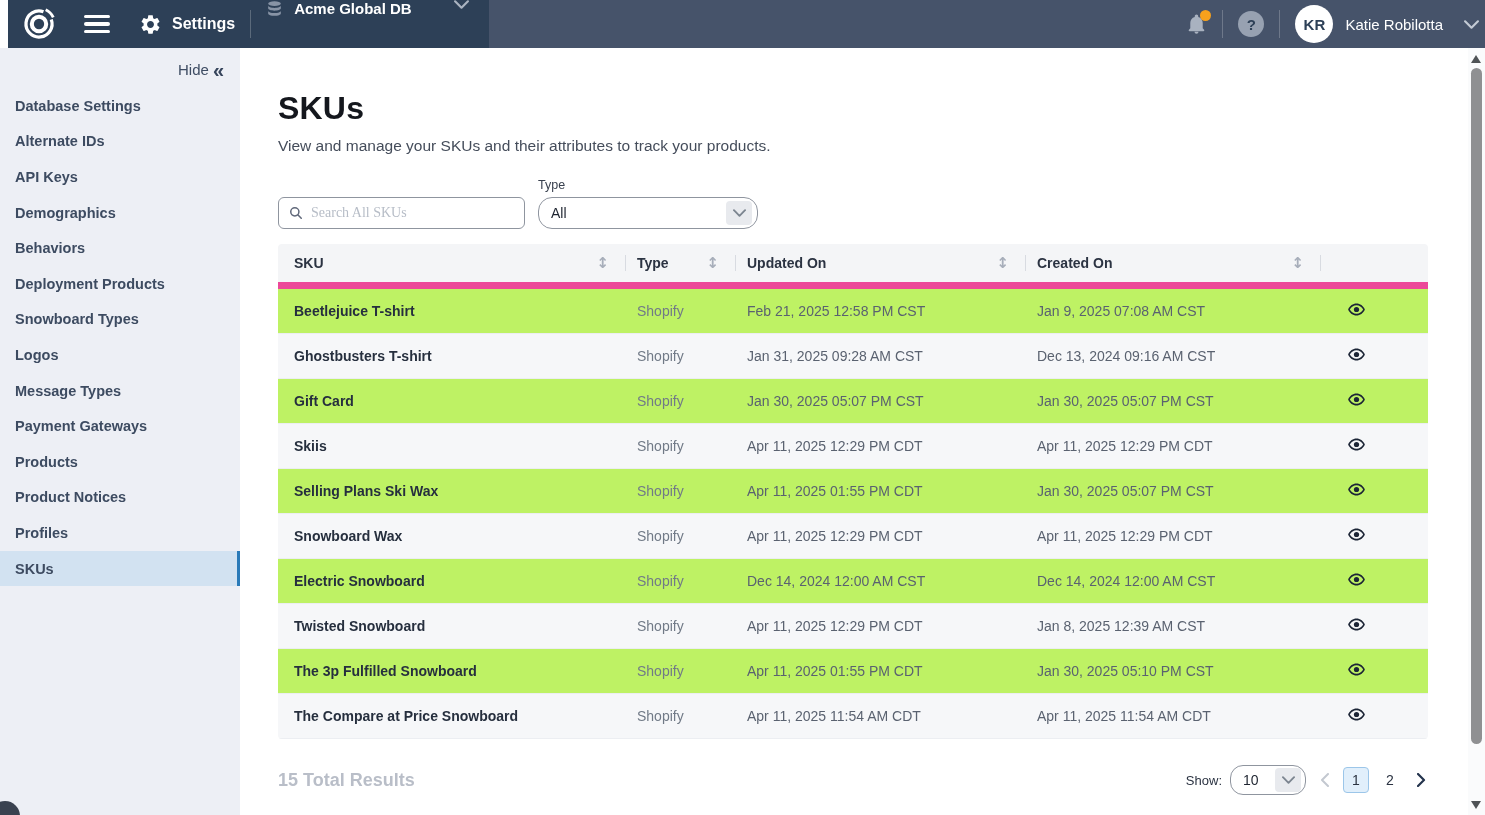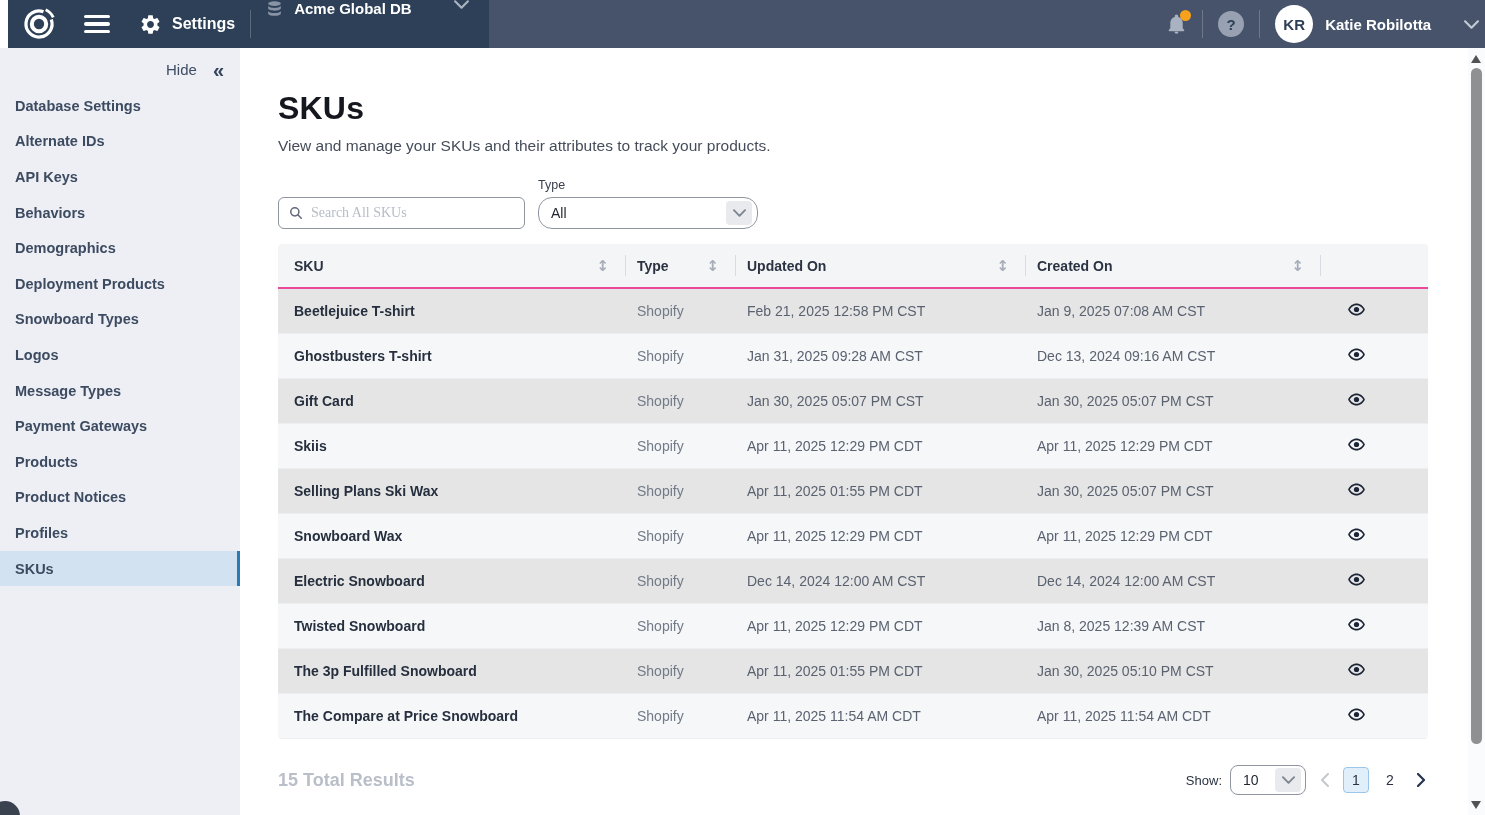--- a/index.html
+++ b/index.html
@@ -16,25 +16,25 @@
   .settings-entry{margin-left:29px;display:flex;align-items:center;gap:10px;cursor:pointer}
   .settings-entry .lbl{color:#fff;font-size:16px;font-weight:700}
   .tb-divider{width:1px;height:28px;background:rgba(255,255,255,.22)}
   .tb-divider.left{margin-left:15px}
   .db-selector{flex:1;display:flex;align-items:flex-start;gap:10px;padding:0 20px 0 14px;cursor:pointer;height:48px}
   .db-selector .lbl{color:#fff;font-size:15px;font-weight:700;flex:1}
   .icon-btn{position:relative;display:flex;align-items:center;cursor:pointer}
   .notif-dot{position:absolute;top:-3px;right:-4px;width:11px;height:11px;border-radius:50%;background:var(--notification_dot,#f7a11c)}
   .help-circle{width:26px;height:26px;border-radius:50%;background:#97a1b1;color:#2d4057;font-size:15px;font-weight:700;display:flex;align-items:center;justify-content:center;cursor:pointer}
   .avatar{width:38px;height:38px;border-radius:50%;background:#fff;color:#2d4057;font-weight:700;font-size:15px;display:flex;align-items:center;justify-content:center}
-  .user-name{color:#fff;font-size:15px;font-weight:700;margin:0 18px 0 -3px}
+  .user-name{color:#fff;font-size:15px;font-weight:400;margin:0 6px 0 -3px}
 
   
   .sidebar{position:absolute;top:48px;left:0;width:240px;height:767px;background:var(--sidebar_bg,#edeff5);z-index:10}
-  .hide-row{display:flex;justify-content:flex-end;align-items:center;gap:16px;padding:13px 16px 10px;color:#3e4c63;font-size:15px;cursor:pointer}
+  .hide-row{display:flex;justify-content:flex-end;align-items:center;gap:4px;padding:13px 16px 10px;color:#3e4c63;font-size:15px;cursor:pointer}
   .hide-row .chev2{font-size:20px;line-height:14px;font-weight:700;color:#37455c}
   .nav-item{height:35.6px;display:flex;align-items:center;padding-left:15px;font-size:14.5px;font-weight:700;color:#3d4b61;cursor:pointer}
   .nav-item.active{background:var(--active_item_bg,#d2e2f1);border-right:3px solid var(--active_item_border,#2a7ab8)}
   .corner-widget{position:absolute;left:-10px;bottom:-16px;width:30px;height:30px;border-radius:50%;background:#3a4250;z-index:40}
 
   
   .content{position:absolute;top:48px;left:240px;width:1228px;height:767px;background:#fff;z-index:5}
   .inner{margin:42px 0 0 38px;width:1150px}
   h1{font-size:32px;font-weight:700;color:#14171d;letter-spacing:.2px}
   .subtitle{margin-top:10px;font-size:15.5px;color:#454d5b}
@@ -42,40 +42,40 @@
   .search-box{width:247px;height:32px;border:1px solid #8f959f;border-radius:6px;display:flex;align-items:center;padding:0 10px;gap:8px;background:#fff}
   .search-box input{border:none;outline:none;flex:1;font-size:14px;color:#333;font-family:Liberation Serif, serif;min-width:0;background:transparent}
   .search-box input::placeholder{color:#b7bdc7}
   .filter-label{display:block;font-size:12.5px;color:#39414f;margin-bottom:5px}
   .select{width:220px;height:32px;border:1px solid #8f959f;border-radius:14px;display:flex;align-items:center;justify-content:space-between;padding:0 5px 0 12px;font-size:14px;font-weight:400;color:#1e2430;background:#fff;cursor:pointer}
   .chev-box{width:26px;height:24px;border-radius:4px;background:#e8eaee;display:flex;align-items:center;justify-content:center}
 
   
   .table{margin-top:15px;width:1150px;border-radius:4px;overflow:hidden}
   .thead,.trow{display:grid;grid-template-columns:347px 110px 290px 295px 108px;height:45px}
-  .thead{background:var(--header_row_bg,#f4f5f7);border-bottom:2px solid #ec4899}
+  .thead{background:var(--header_row_bg,#f4f5f7);border-bottom:7px solid #ec4899}
   .th{display:flex;align-items:center;justify-content:space-between;padding:0 16px 0 12px;font-size:14px;font-weight:700;color:#2b3342;position:relative;cursor:pointer}
   .th:first-child{padding-left:16px}
   .th + .th::before{content:"";position:absolute;left:0;top:11px;bottom:11px;width:1px;background:#d8dbe1}
   .sort{color:#a7aeba;font-size:15px;font-family:"DejaVu Sans",sans-serif}
-  .trow{align-items:center;border-bottom:1px solid #eceef2;background:#e5e5e5}
+  .trow{align-items:center;border-bottom:1px solid #eceef2;background:#bef264}
   .trow.alt{background:var(--alt_row_bg,#f6f7f9)}
   .td{font-size:14px;padding-left:12px;white-space:nowrap;overflow:hidden}
   .td.sku{padding-left:16px;font-weight:700;color:#262f3e}
   .td.type{color:#717a87}
   .td.date{color:#5a6270}
   .td.eye{padding-left:28px;display:flex;align-items:center}
   .eye-btn{background:none;border:none;cursor:pointer;display:flex;align-items:center;padding:0}
 
   
   .tfooter{margin-top:26px;display:flex;align-items:center;justify-content:space-between;width:1150px}
   .total{font-size:18px;font-weight:700;color:#b9bec8}
   .pager{display:flex;align-items:center;gap:12px}
   .show-label{font-size:13px;color:#2b3342}
-  .page-size{width:76px;height:30px;border:1px solid #8f959f;border-radius:8px;display:flex;align-items:center;justify-content:space-between;padding:0 4px 0 12px;font-size:14px;color:#1e2430;background:#fff;cursor:pointer;margin-left:-4px}
+  .page-size{width:76px;height:30px;border:1px solid #8f959f;border-radius:13px;display:flex;align-items:center;justify-content:space-between;padding:0 4px 0 12px;font-size:14px;color:#1e2430;background:#fff;cursor:pointer;margin-left:-4px}
   .page-prev,.page-next{background:none;border:none;cursor:pointer;display:flex;align-items:center;padding:2px}
   .page-btn{min-width:26px;height:26px;border:none;background:transparent;border-radius:4px;font-size:14px;color:#2b3342;cursor:pointer;font-family:inherit}
   .page-btn.current{background:var(--current_page_bg,#e1effb);border:1px solid var(--current_page_border,#9cc6e9)}
 
   
   .scrollbar{position:absolute;top:48px;right:0;width:17px;height:767px;background:#fafbfc;z-index:20}
   .sb-thumb{position:absolute;left:3px;top:20px;width:11px;height:676px;background:#8f9092;border-radius:6px}
   .sb-arrow{position:absolute;left:3px;width:0;height:0;border-left:5.5px solid transparent;border-right:5.5px solid transparent}
   .sb-arrow.up{top:7px;border-bottom:8px solid #4f5356}
   .sb-arrow.down{bottom:6px;border-top:8px solid #4f5356}
@@ -144,22 +144,22 @@
 
 <aside class="sidebar">
   <div class="hide-row">
     <span>Hide</span>
     <span class="chev2">«</span>
   </div>
   <nav>
       <div class="nav-item">Database Settings</div>
       <div class="nav-item">Alternate IDs</div>
       <div class="nav-item">API Keys</div>
+      <div class="nav-item">Demographics</div>
       <div class="nav-item">Behaviors</div>
-      <div class="nav-item">Demographics</div>
       <div class="nav-item">Deployment Products</div>
       <div class="nav-item">Snowboard Types</div>
       <div class="nav-item">Logos</div>
       <div class="nav-item">Message Types</div>
       <div class="nav-item">Payment Gateways</div>
       <div class="nav-item">Products</div>
       <div class="nav-item">Product Notices</div>
       <div class="nav-item">Profiles</div>
       <div class="nav-item active">SKUs</div>
     </nav>

